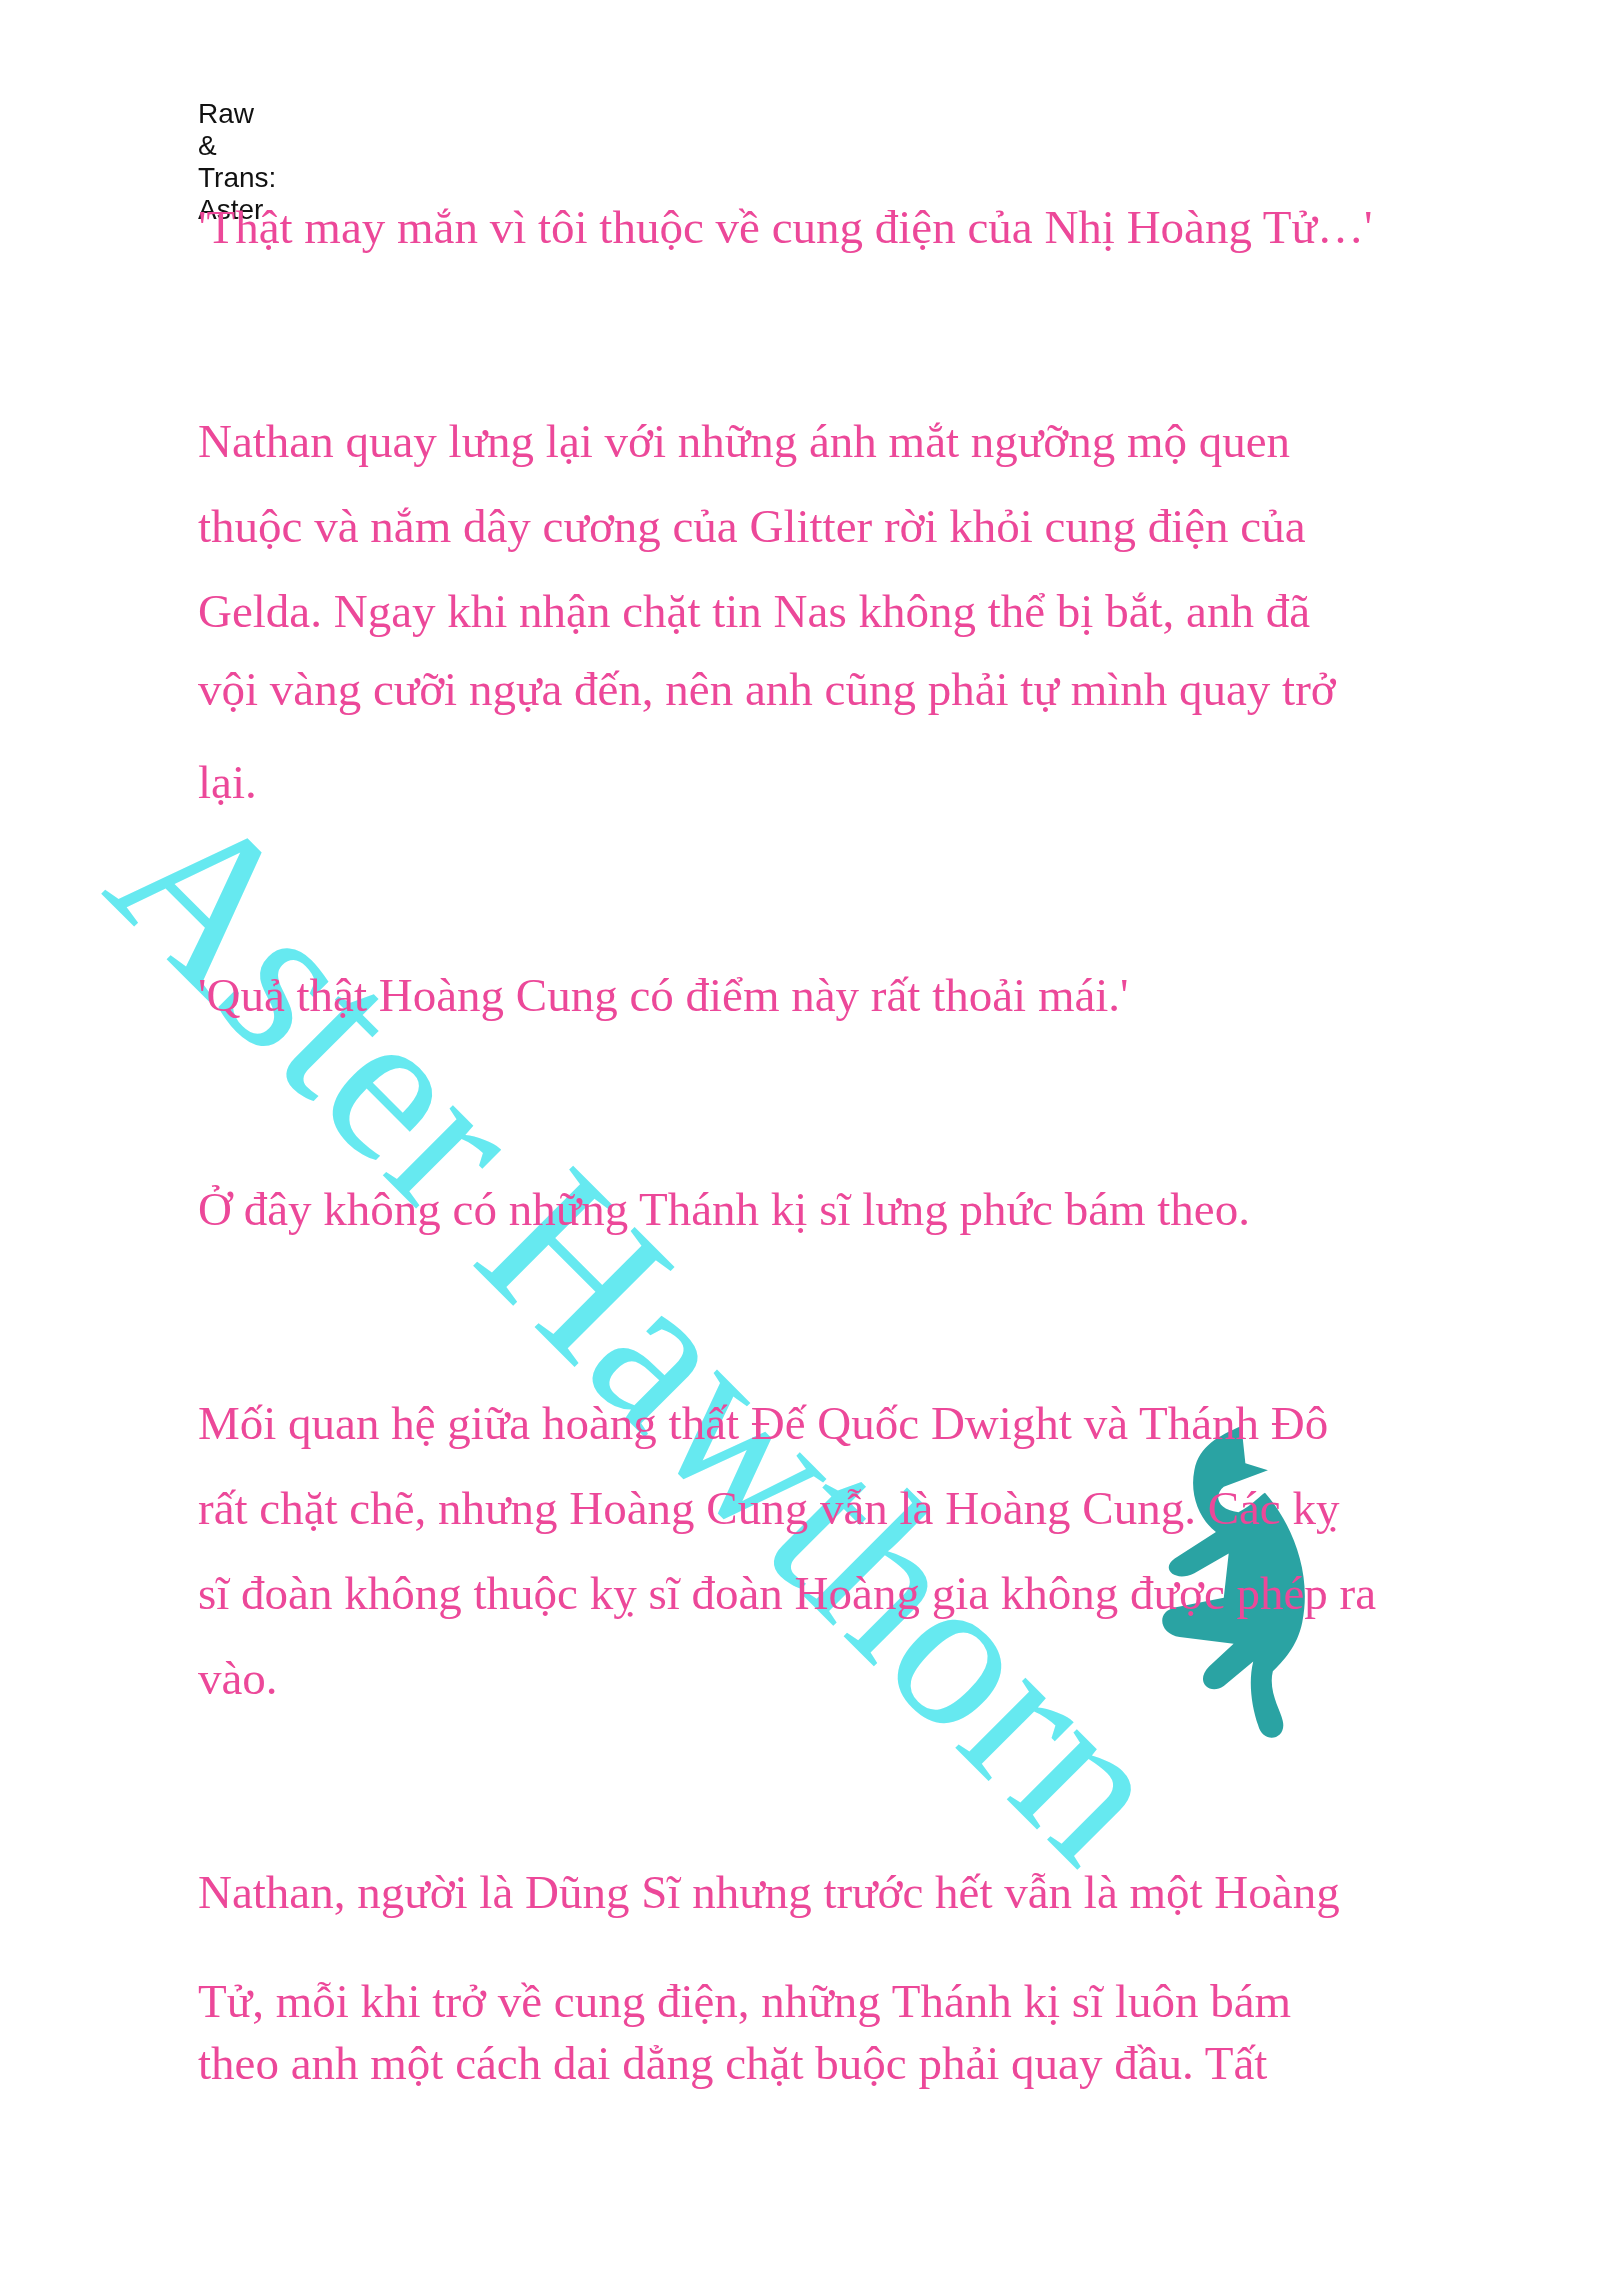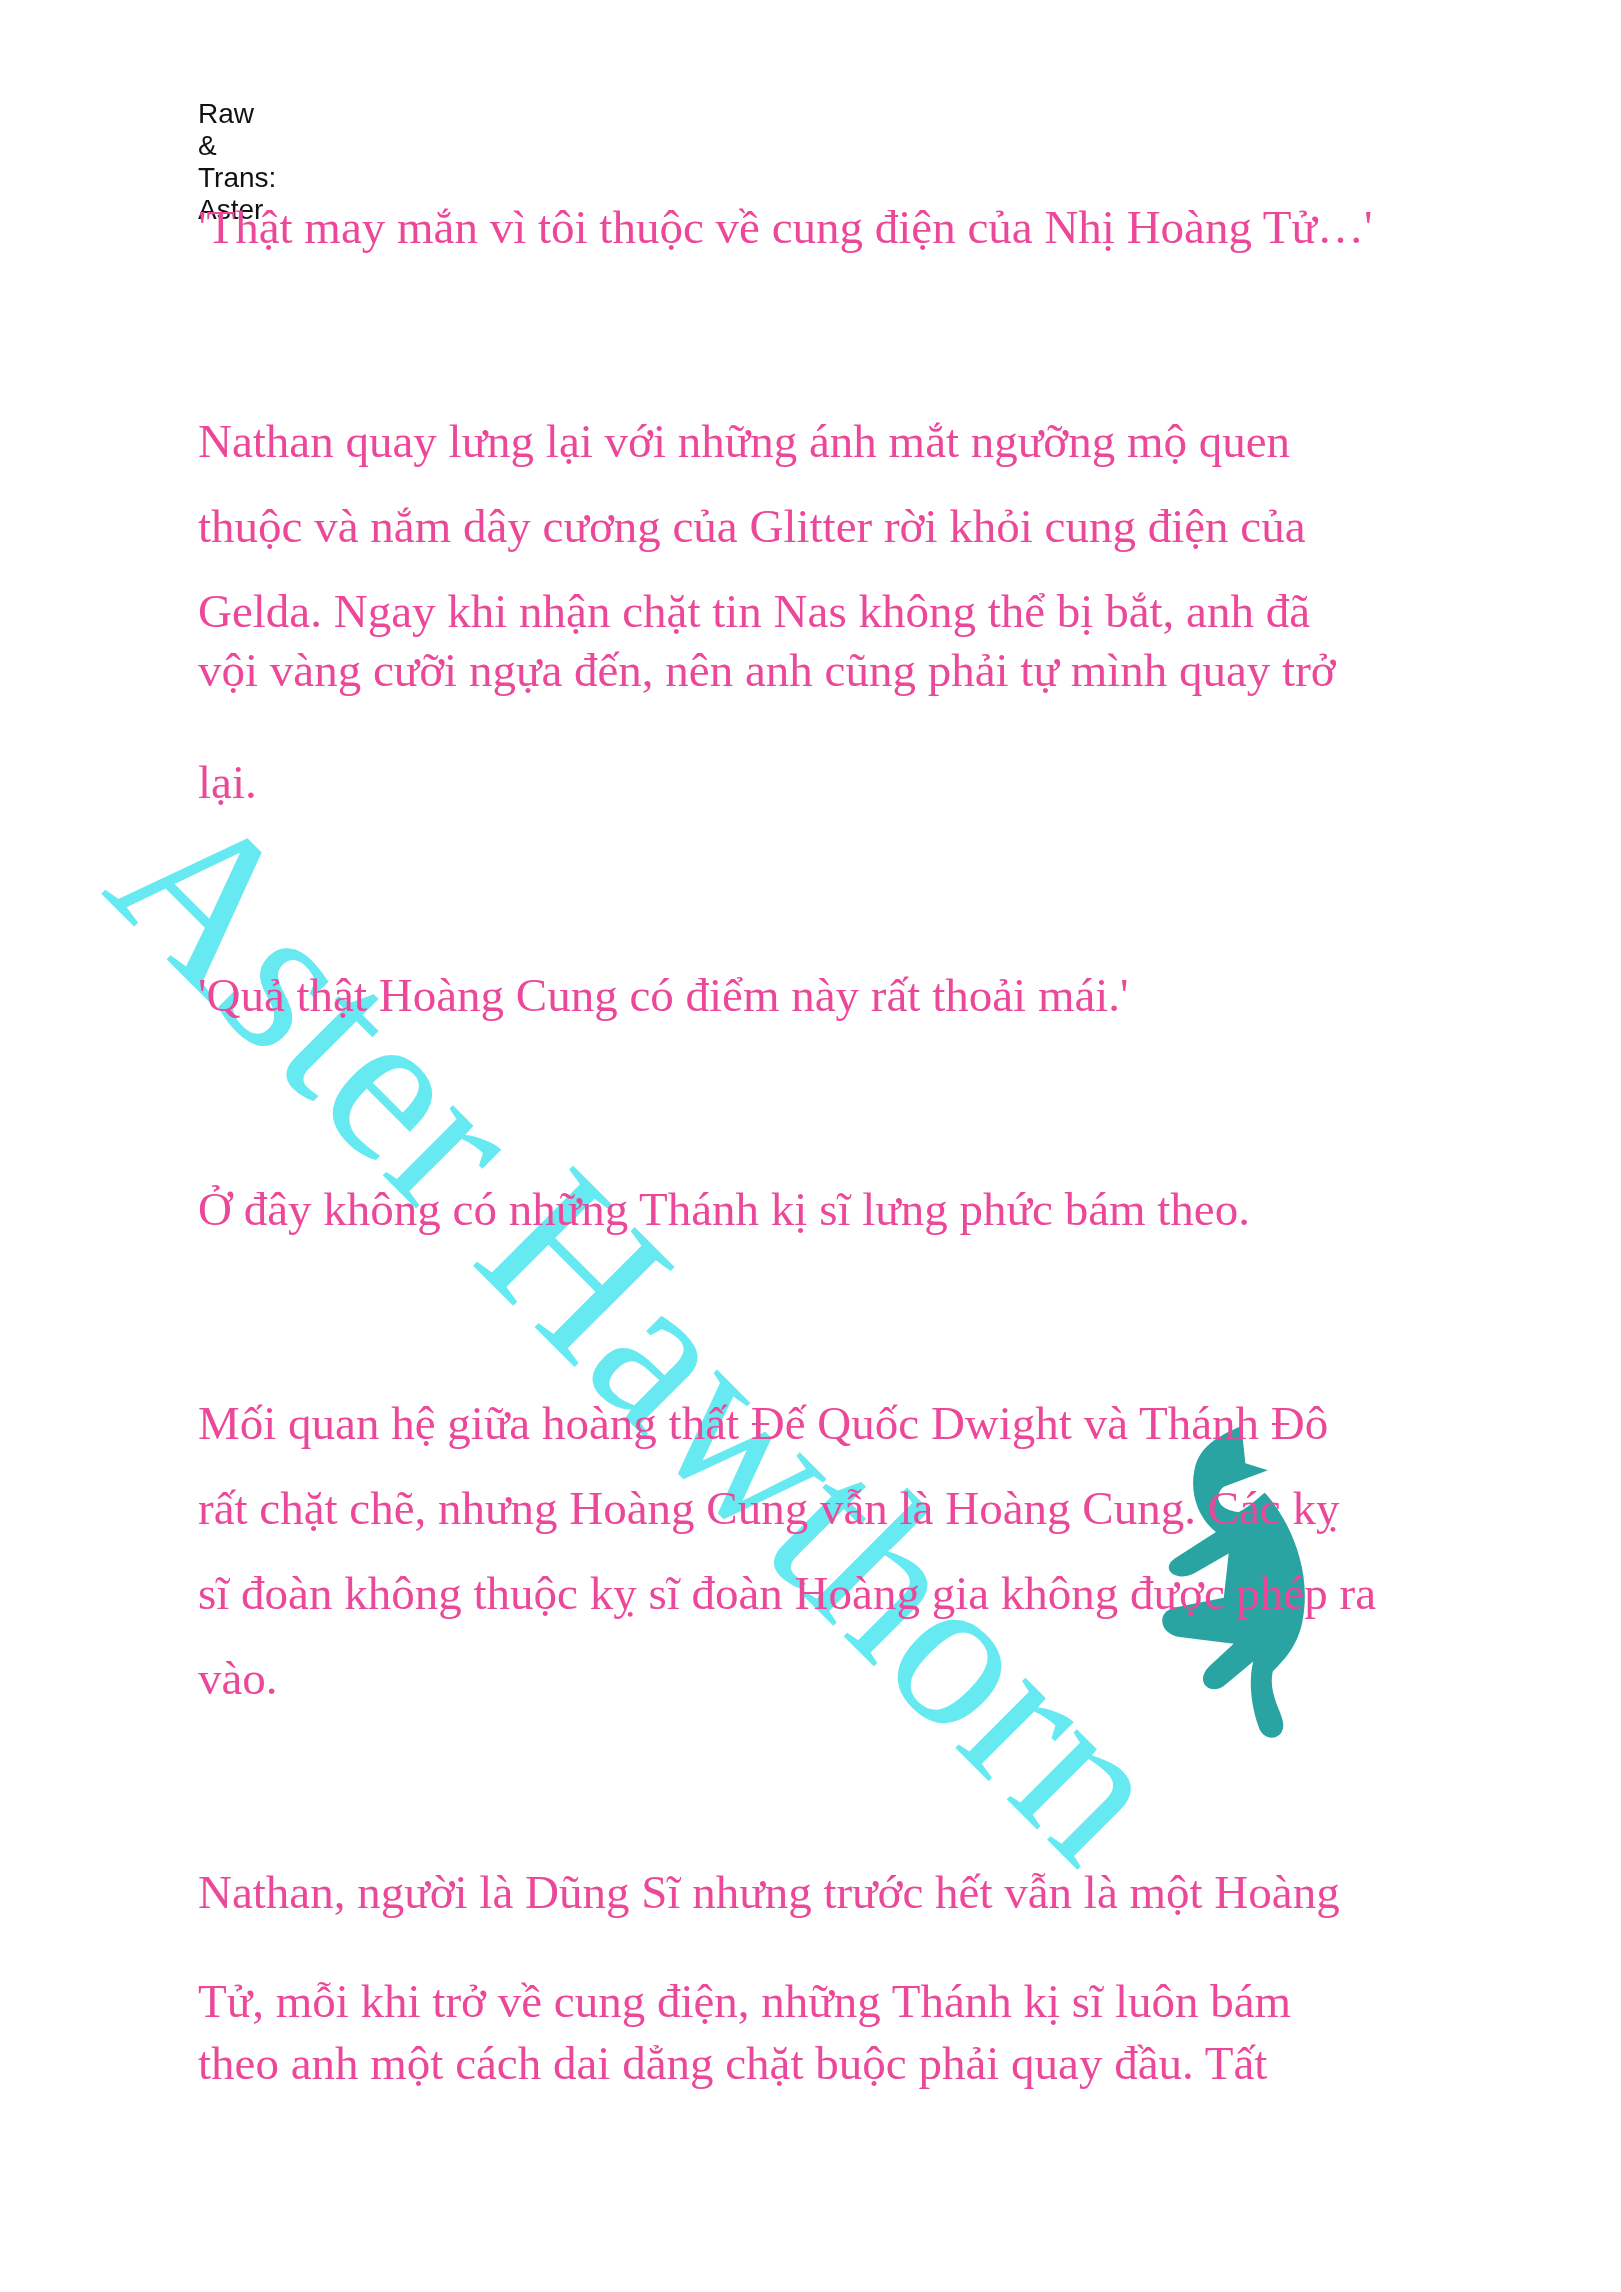--- a/index.html
+++ b/index.html
@@ -34,21 +34,21 @@
   </svg>
 
   <div class="text-layer">
     <div class="header">Raw &amp; Trans: Aster</div>
 
     <div class="line" style="top:204px">'Thật may mắn vì tôi thuộc về cung điện của Nhị Hoàng Tử…'</div>
 
     <div class="line" style="top:418px">Nathan quay lưng lại với những ánh mắt ngưỡng mộ quen</div>
     <div class="line" style="top:503px">thuộc và nắm dây cương của Glitter rời khỏi cung điện của</div>
     <div class="line" style="top:588px">Gelda. Ngay khi nhận chặt tin Nas không thể bị bắt, anh đã</div>
-    <div class="line" style="top:647px">vội vàng cưỡi ngựa đến, nên anh cũng phải tự mình quay trở</div>
+    <div class="line" style="top:666px">vội vàng cưỡi ngựa đến, nên anh cũng phải tự mình quay trở</div>
     <div class="line" style="top:759px">lại.</div>
 
     <div class="line" style="top:972px">'Quả thật Hoàng Cung có điểm này rất thoải mái.'</div>
 
     <div class="line" style="top:1186px">Ở đây không có những Thánh kị sĩ lưng phức bám theo.</div>
 
     <div class="line" style="top:1400px">Mối quan hệ giữa hoàng thất Đế Quốc Dwight và Thánh Đô</div>
     <div class="line" style="top:1485px">rất chặt chẽ, nhưng Hoàng Cung vẫn là Hoàng Cung. Các kỵ</div>
     <div class="line" style="top:1570px">sĩ đoàn không thuộc kỵ sĩ đoàn Hoàng gia không được phép ra</div>
     <div class="line" style="top:1655px">vào.</div>

